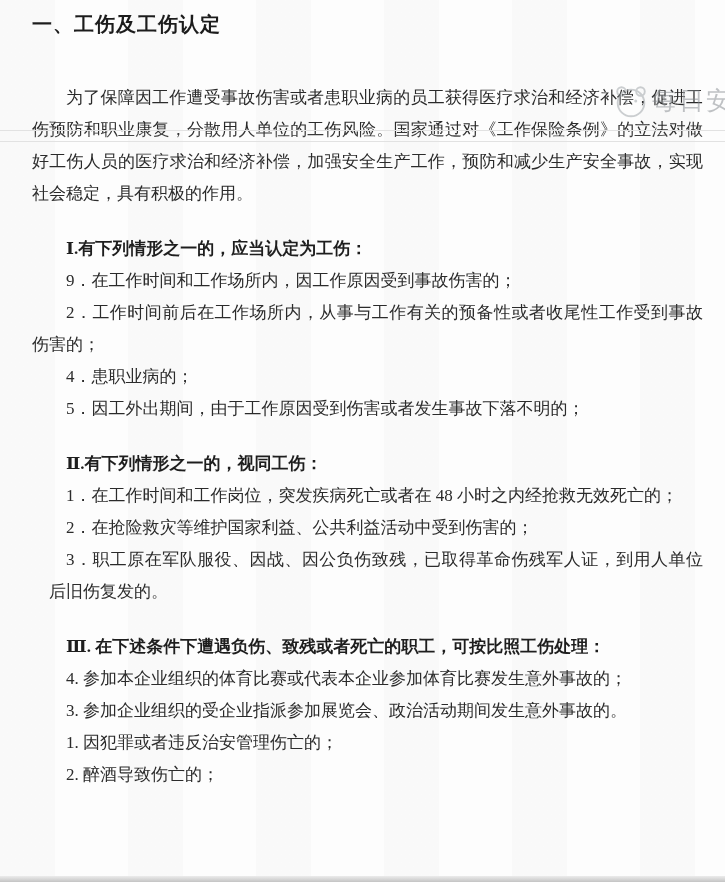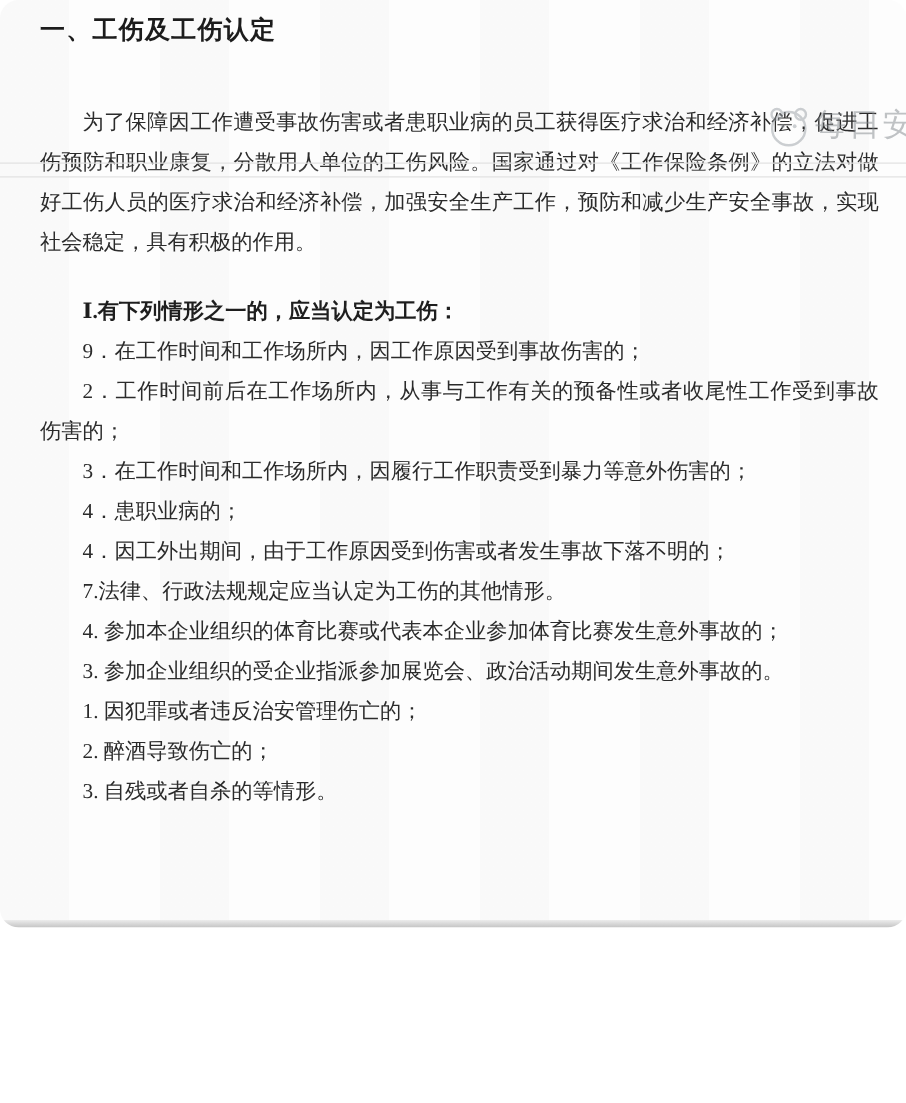--- a/index.html
+++ b/index.html
@@ -4,32 +4,31 @@
 <style>
   html, body { margin: 0; padding: 0; }
   body {
     width: 725px; height: 882px;
     font-family: "Liberation Serif", "DejaVu Serif", serif;
     background: #ffffff;
     overflow: hidden;
   }
   .page {
     position: relative;
-    width: 725px; height: 742px;
+    width: 725px; height: 882px;
     box-sizing: border-box;
     padding: 6px 22px 0 32px;
     color: #2b2b2b;
     background-color: #fdfdfd;
     background-image: repeating-linear-gradient(90deg,
       rgba(0,0,0,0.015) 0px, rgba(0,0,0,0.015) 55px,
       rgba(255,255,255,0) 55px, rgba(255,255,255,0) 128px);
     font-size: 17px;
     line-height: 32px;
     overflow: hidden;
-    border-radius: 15px;
   }
   h1.doc-title {
     margin: 0 0 6px 0;
     font-size: 20px;
     line-height: 36px;
     font-weight: bold;
     color: #1c1c1c;
     letter-spacing: 1px;
   }
   p { margin: 0; text-align: justify; text-justify: inter-character; }
@@ -69,36 +68,40 @@
 <div class="page">
 
   <h1 class="doc-title">一、工伤及工伤认定</h1>
 
   <p class="intro">为了保障因工作遭受事故伤害或者患职业病的员工获得医疗求治和经济补偿，促进工伤预防和职业康复，分散用人单位的工伤风险。国家通过对《工作保险条例》的立法对做好工伤人员的医疗求治和经济补偿，加强安全生产工作，预防和减少生产安全事故，实现社会稳定，具有积极的作用。</p>
 
   <section>
     <p class="sec-head">Ⅰ.有下列情形之一的，应当认定为工伤：</p>
     <p class="item">9．在工作时间和工作场所内，因工作原因受到事故伤害的；</p>
     <p class="item">2．工作时间前后在工作场所内，从事与工作有关的预备性或者收尾性工作受到事故伤害的；</p>
-    <p class="item">3．在工作时间和工作场所内，因履行工作职责受到暴力等意外伤害的；</p>
     <p class="item">4．患职业病的；</p>
-    <p class="item">4．因工外出期间，由于工作原因受到伤害或者发生事故下落不明的；</p>
-    <p class="item">7.法律、行政法规规定应当认定为工伤的其他情形。</p>
+    <p class="item">5．因工外出期间，由于工作原因受到伤害或者发生事故下落不明的；</p>
   </section>
 
+  <section>
+    <p class="sec-head">Ⅱ.有下列情形之一的，视同工伤：</p>
+    <p class="item">1．在工作时间和工作岗位，突发疾病死亡或者在 48 小时之内经抢救无效死亡的；</p>
+    <p class="item">2．在抢险救灾等维护国家利益、公共利益活动中受到伤害的；</p>
+    <p class="item hang">3．职工原在军队服役、因战、因公负伤致残，已取得革命伤残军人证，到用人单位后旧伤复发的。</p>
+  </section>
 
   <section>
+    <p class="sec-head">Ⅲ. 在下述条件下遭遇负伤、致残或者死亡的职工，可按比照工伤处理：</p>
     <p class="item">4. 参加本企业组织的体育比赛或代表本企业参加体育比赛发生意外事故的；</p>
     <p class="item">3. 参加企业组织的受企业指派参加展览会、政治活动期间发生意外事故的。</p>
   </section>
 
   <section>
     <p class="item">1. 因犯罪或者违反治安管理伤亡的；</p>
     <p class="item">2. 醉酒导致伤亡的；</p>
-    <p class="item">3. 自残或者自杀的等情形。</p>
   </section>
 
   <div class="seam seam-1"></div>
   <div class="seam seam-2"></div>
 
   <div class="watermark">
     <span class="wm-logo">
       <svg viewBox="0 0 40 40" width="38" height="38" aria-hidden="true">
         <circle cx="20" cy="22" r="14" fill="none" stroke="#9aa0a5" stroke-width="2"></circle>
         <circle cx="10" cy="10" r="4.5" fill="none" stroke="#9aa0a5" stroke-width="2"></circle>

